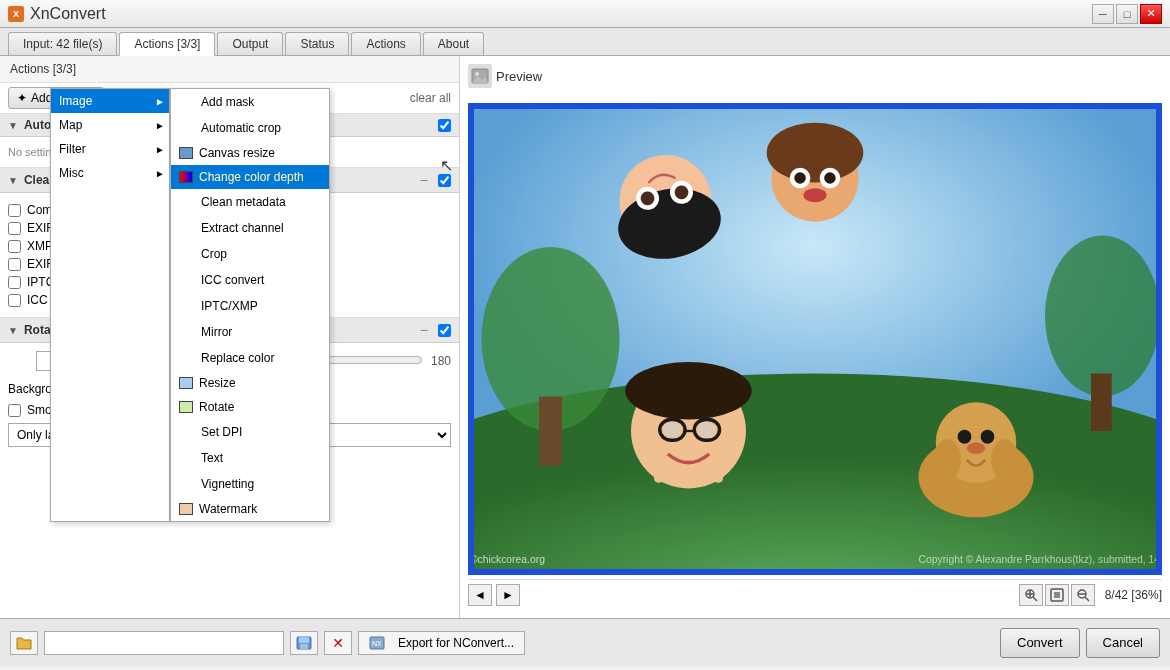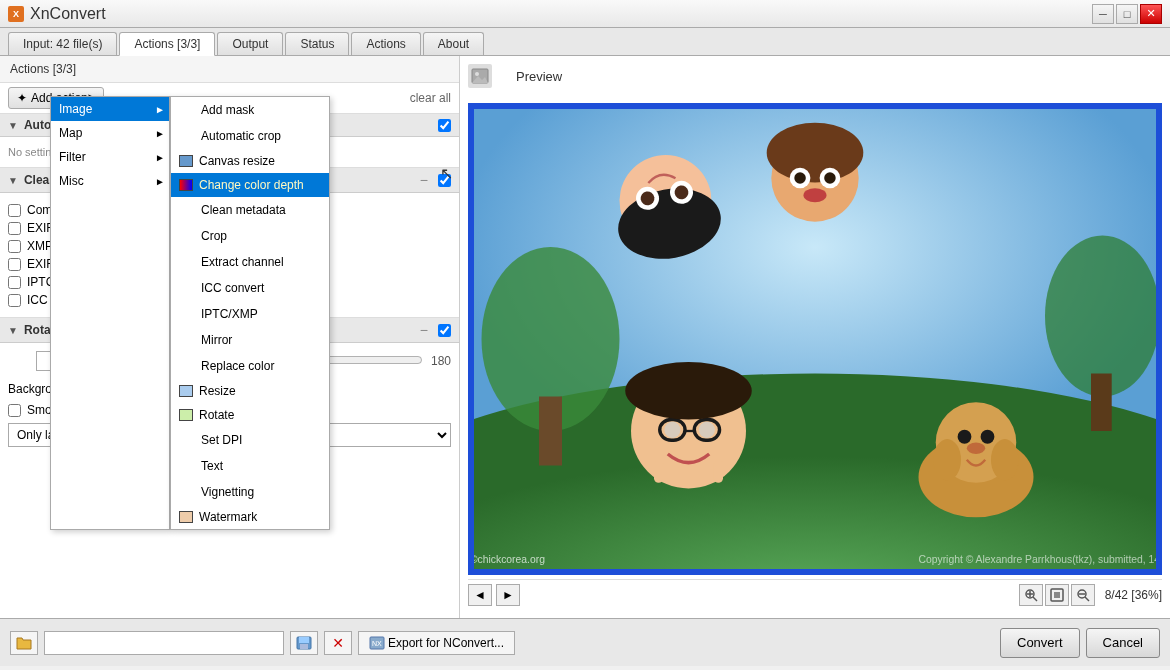--- a/index.html
+++ b/index.html
@@ -209,21 +209,21 @@
     }
     .right-panel {
       flex: 1;
       display: flex;
       flex-direction: column;
       padding: 8px;
     }
     .preview-header {
       display: flex;
       align-items: center;
-      gap: 24px;
+      gap: 4px;
       margin-bottom: 15px;
     }
     .preview-icon {
       width: 24px; height: 24px;
       background: #ddd;
       border-radius: 2px;
       display: flex; align-items: center; justify-content: center;
     }
     .preview-label { font-size: 13px; color: #333; }
     .preview-tabs {
@@ -325,21 +325,21 @@
       display: flex; align-items: center; justify-content: center;
       color: #c00;
     }
     .export-btn {
       height: 24px;
       border: 1px solid #aaa;
       background: #f5f5f5;
       cursor: pointer;
       padding: 0 10px;
       font-size: 12px;
-      display: flex; align-items: center; gap: 3px;
+      display: flex; align-items: center; gap: 13px;
     }
     .convert-btn {
       height: 30px;
       border: 1px solid #888;
       background: linear-gradient(to bottom, #f5f5f5, #d8d8d8);
       cursor: pointer;
       padding: 0 16px;
       font-size: 13px;
       margin-left: auto;
       border-radius: 3px;
@@ -350,21 +350,21 @@
       background: linear-gradient(to bottom, #f5f5f5, #d8d8d8);
       cursor: pointer;
       padding: 0 16px;
       font-size: 13px;
       border-radius: 3px;
     }
 
     
     .dropdown-overlay {
       position: absolute;
-      top: 40px;
+      top: 32px;
       left: 50px;
       z-index: 100;
       display: flex;
       border-radius: 9px;
     }
     .dropdown-menu {
       background: white;
       border: 1px solid #aaa;
       box-shadow: 2px 2px 6px rgba(0,0,0,0.2);
       min-width: 120px;
@@ -582,25 +582,25 @@
         <div class="submenu-item highlighted">
           <span class="submenu-icon" style="background:linear-gradient(to right,red,blue);width:14px;height:12px;display:inline-block;border:1px solid #444;"> </span>
           <span>Change color depth</span>
         </div>
         <div class="submenu-item">
           <span class="submenu-icon"> </span>
           <span>Clean metadata</span>
         </div>
         <div class="submenu-item">
           <span class="submenu-icon"> </span>
+          <span>Extract channel</span>
+        </div>
+        <div class="submenu-item">
+          <span class="submenu-icon"> </span>
           <span>Crop</span>
-        </div>
-        <div class="submenu-item">
-          <span class="submenu-icon"> </span>
-          <span>Extract channel</span>
         </div>
         <div class="submenu-item">
           <span class="submenu-icon"> </span>
           <span>ICC convert</span>
         </div>
         <div class="submenu-item">
           <span class="submenu-icon"> </span>
           <span>IPTC/XMP</span>
         </div>
         <div class="submenu-item">

